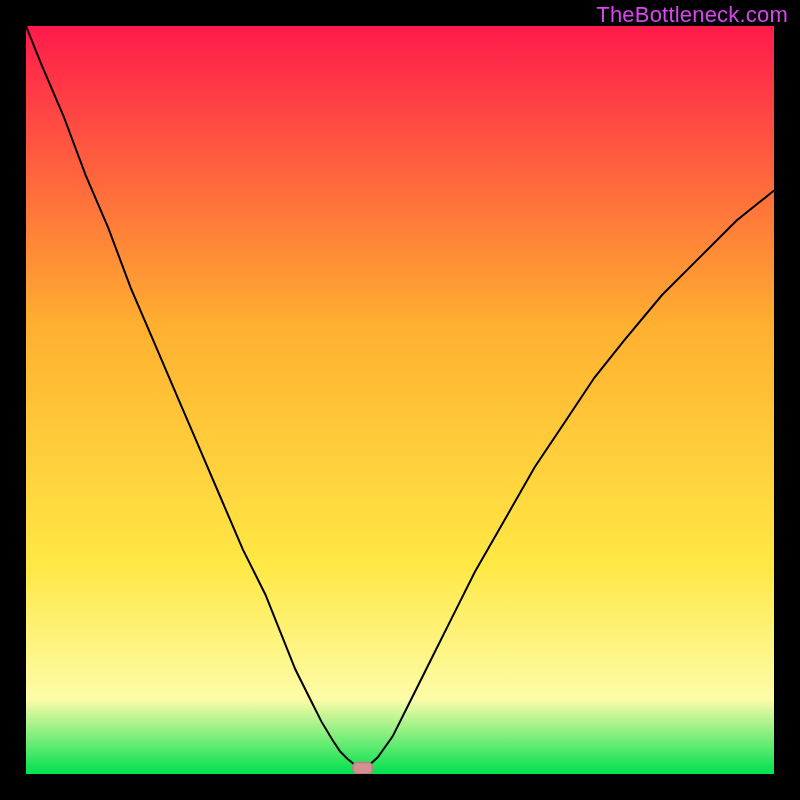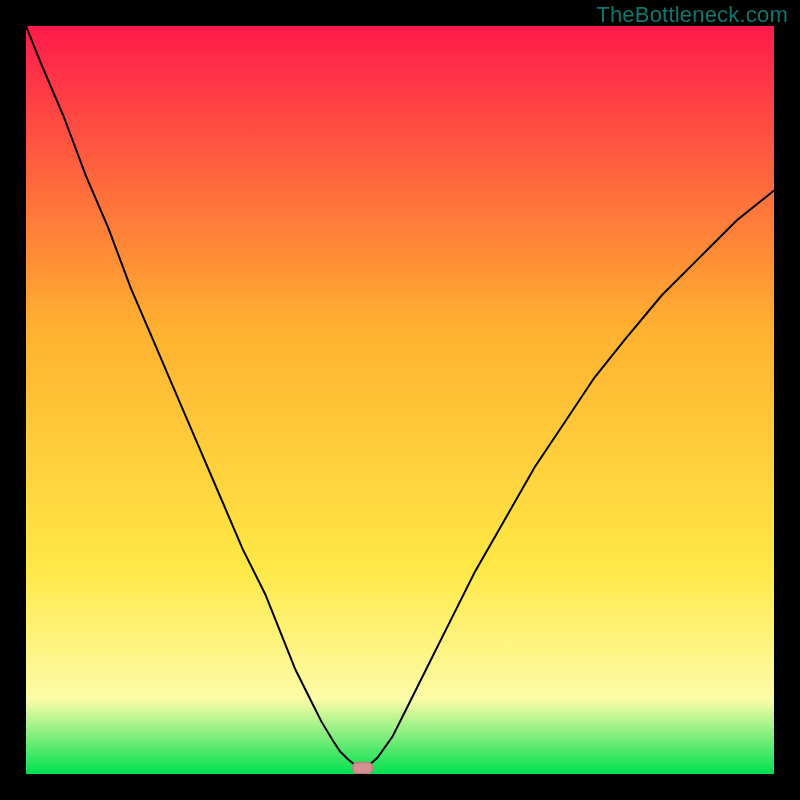--- a/index.html
+++ b/index.html
@@ -16,21 +16,21 @@
     left: 0;
     top: 0;
     width: 800px;
     height: 800px;
     background: #000;
   }
   .watermark {
     position: absolute;
     top: 2px;
     right: 12px;
-    color: #0f766e;
+    color: #d946ef;
     font-size: 22px;
     font-weight: 500;
     letter-spacing: 0.2px;
     font-family: Arial, Helvetica, sans-serif;
   }
   .plot {
     position: absolute;
     left: 26px;
     top: 26px;
     width: 748px;

